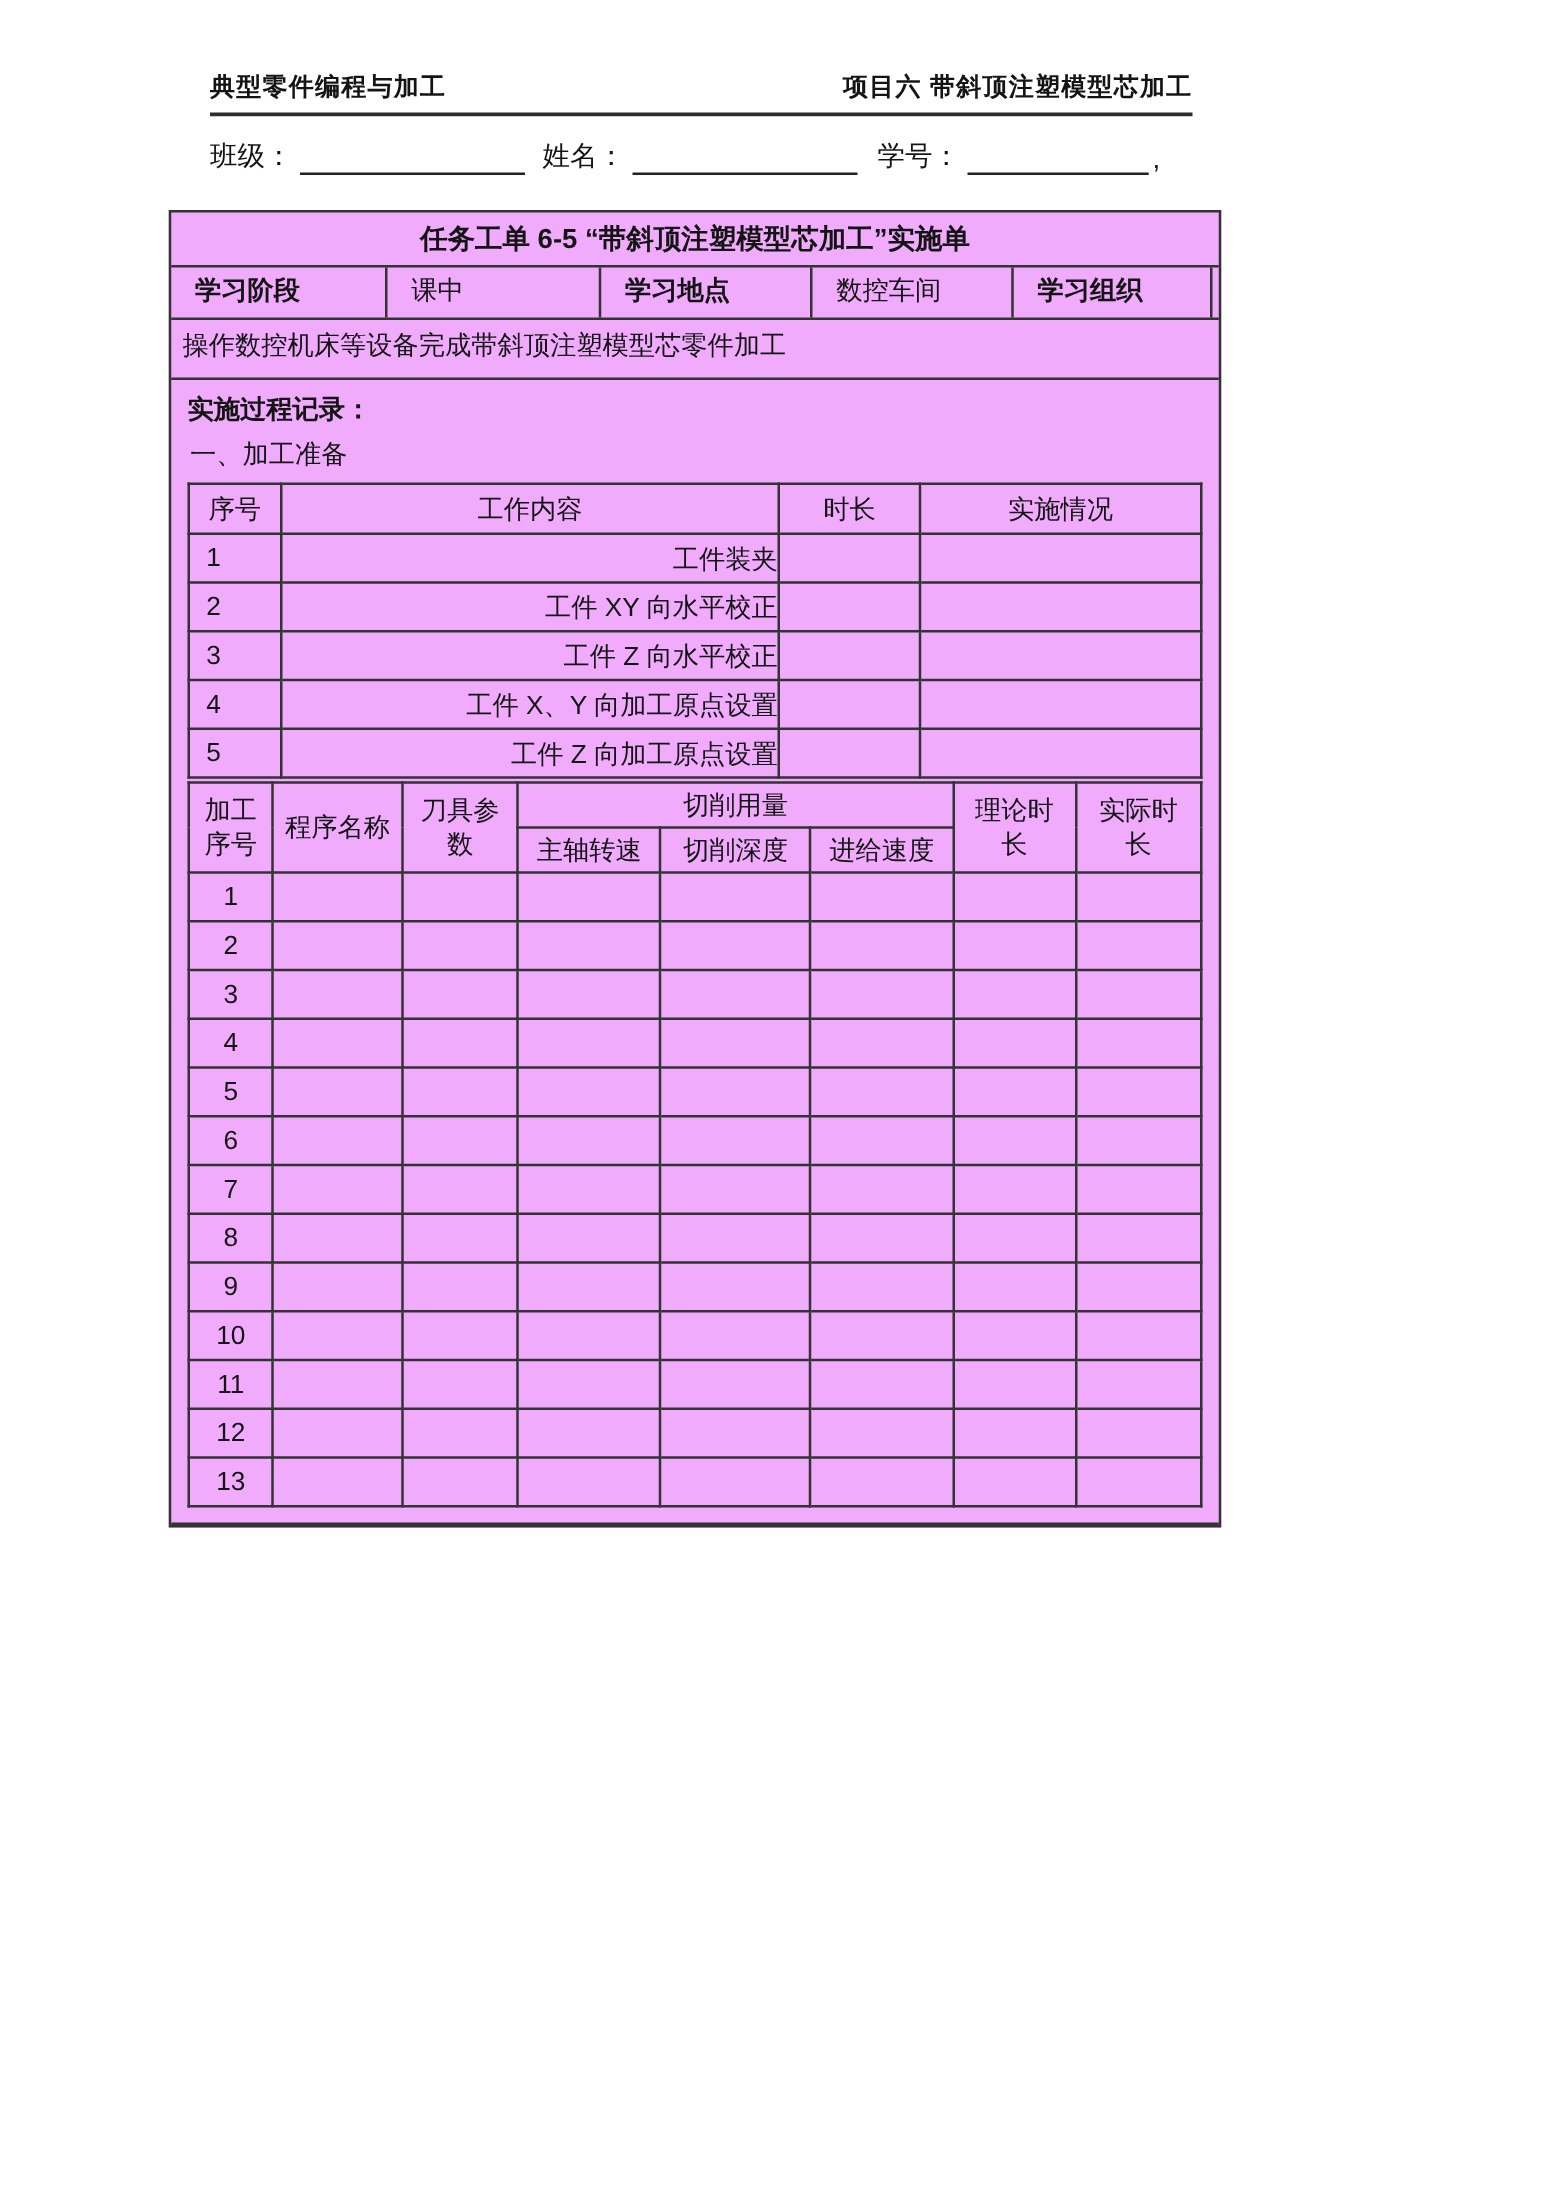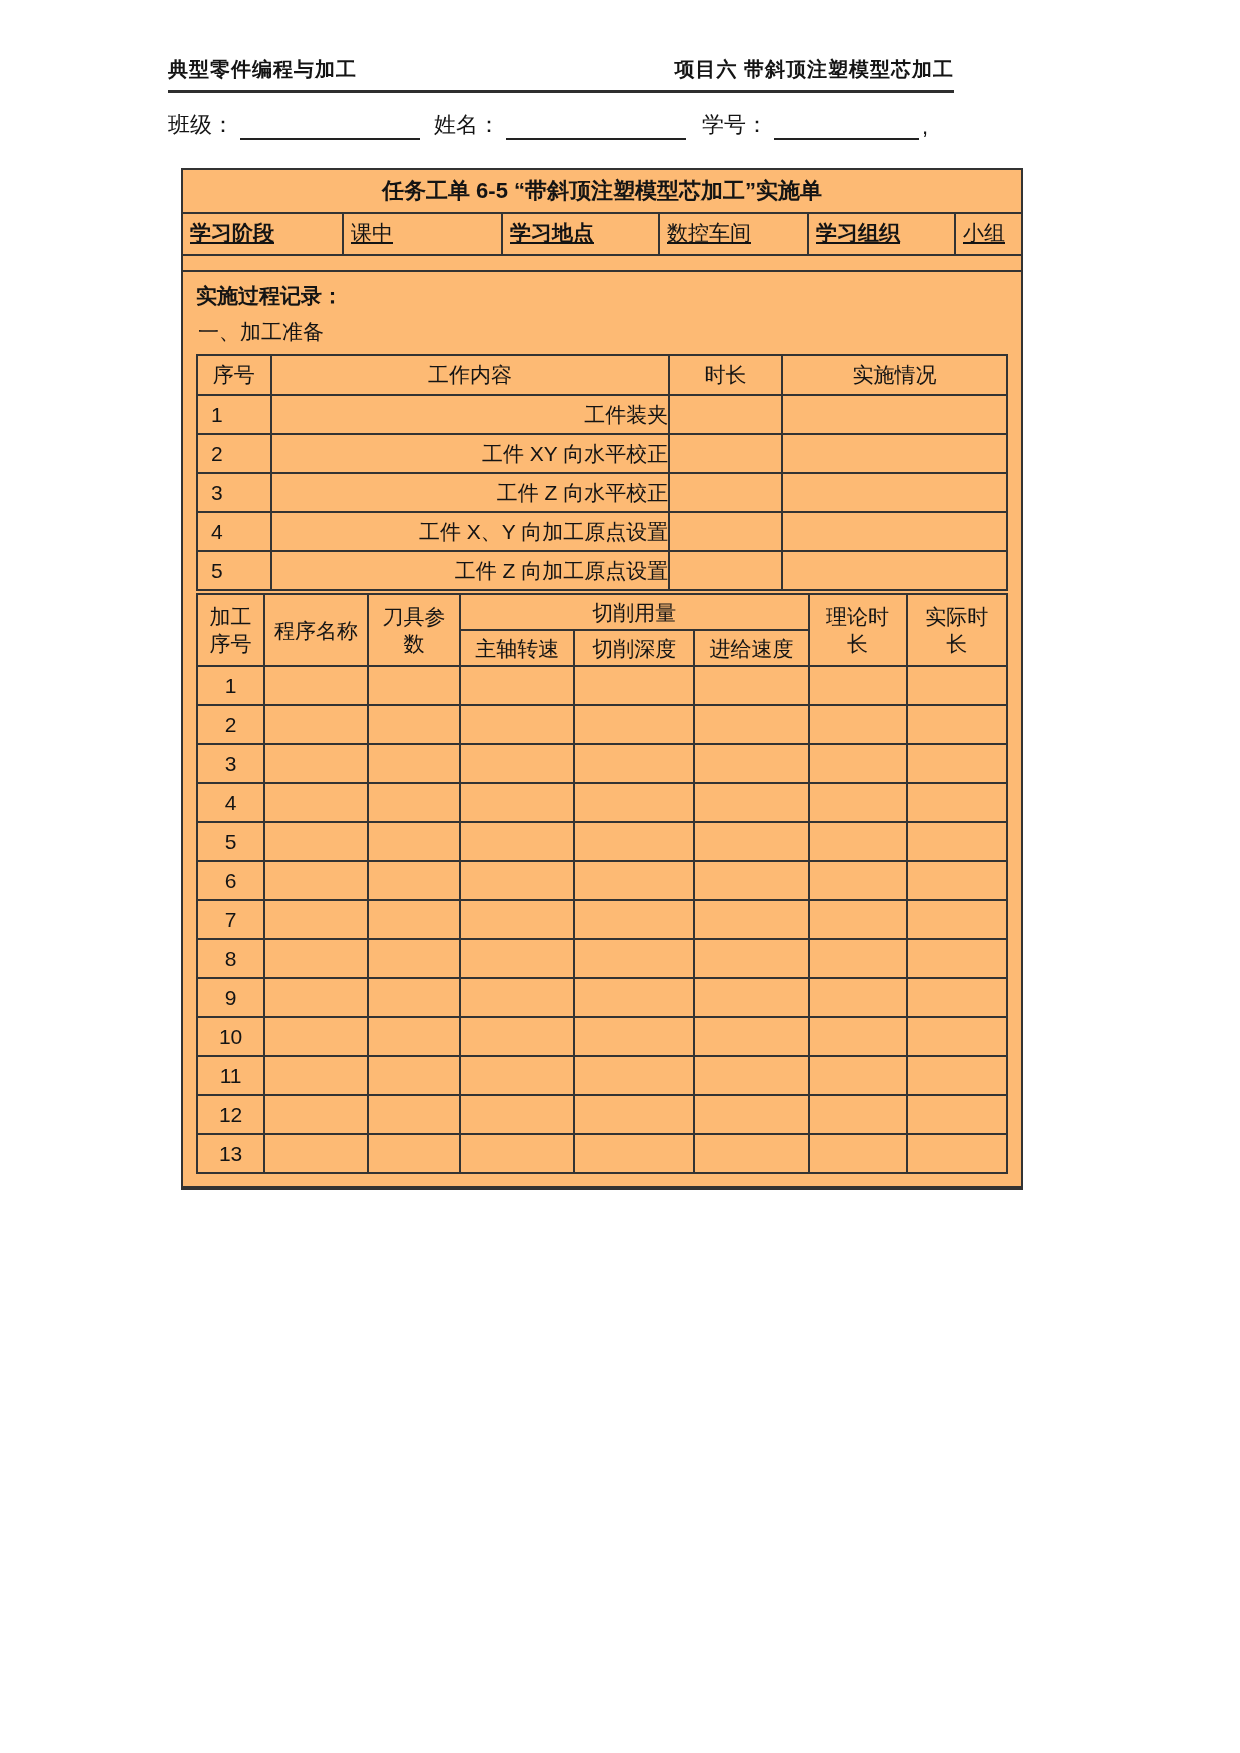--- a/index.html
+++ b/index.html
@@ -24,30 +24,30 @@
     font-size:22px;display:flex;align-items:flex-end;white-space:nowrap;
   }
   .blank{display:inline-block;border-bottom:2px solid #222;height:26px;}
   .blank.b1{width:180px;margin:0 14px 0 6px;}
   .blank.b2{width:180px;margin:0 16px 0 6px;}
   .blank.b3{width:145px;margin:0 3px 0 6px;}
 
   
   .form{
     position:absolute;left:135px;top:168px;width:838px;
-    border:2.5px solid #333;background:#fdba74;margin-left:46px;
+    border:2.5px solid #333;background:#f0abfc;
   }
   .form-title{
     height:42px;line-height:42px;text-align:center;
     font-size:22px;font-weight:bold;border-bottom:2.5px solid #333;
   }
   .info-row{display:flex;height:40px;border-bottom:2.5px solid #333;font-size:21px;}
   .info-row .cell{
-    line-height:38px;padding-left:7px;border-right:2.5px solid #333;
-    overflow:hidden;white-space:nowrap;flex:0 0 auto;text-decoration:underline;
+    line-height:38px;padding-left:19px;border-right:2.5px solid #333;
+    overflow:hidden;white-space:nowrap;flex:0 0 auto;
   }
   .info-row .cell.w1{width:152px;}
   .info-row .cell.w2{width:150px;}
   .info-row .cell.w3{width:148px;}
   .info-row .cell.w4{width:140px;}
   .info-row .cell.w5{width:138px;}
   .info-row .cell.w6{flex:1 1 auto;border-right:none;}
   .bold{font-weight:bold;}
 
   .req-cell{border-bottom:2.5px solid #333;padding:5px 9px 9px;font-size:21px;line-height:32px;}
@@ -103,20 +103,21 @@
     <div class="info-row">
       <div class="cell w1 bold">学习阶段</div>
       <div class="cell w2">课中</div>
       <div class="cell w3 bold">学习地点</div>
       <div class="cell w4">数控车间</div>
       <div class="cell w5 bold">学习组织</div>
       <div class="cell w6">小组</div>
     </div>
 
     <div class="req-cell">
+      <div>操作数控机床等设备完成带斜顶注塑模型芯零件加工</div>
     </div>
 
     <div class="record-cell">
       <div class="record-label">实施过程记录：</div>
 
       <div class="section-title">一、加工准备</div>
 
       <table class="grid prep">
         <colgroup>
           <col style="width:9.1%">

